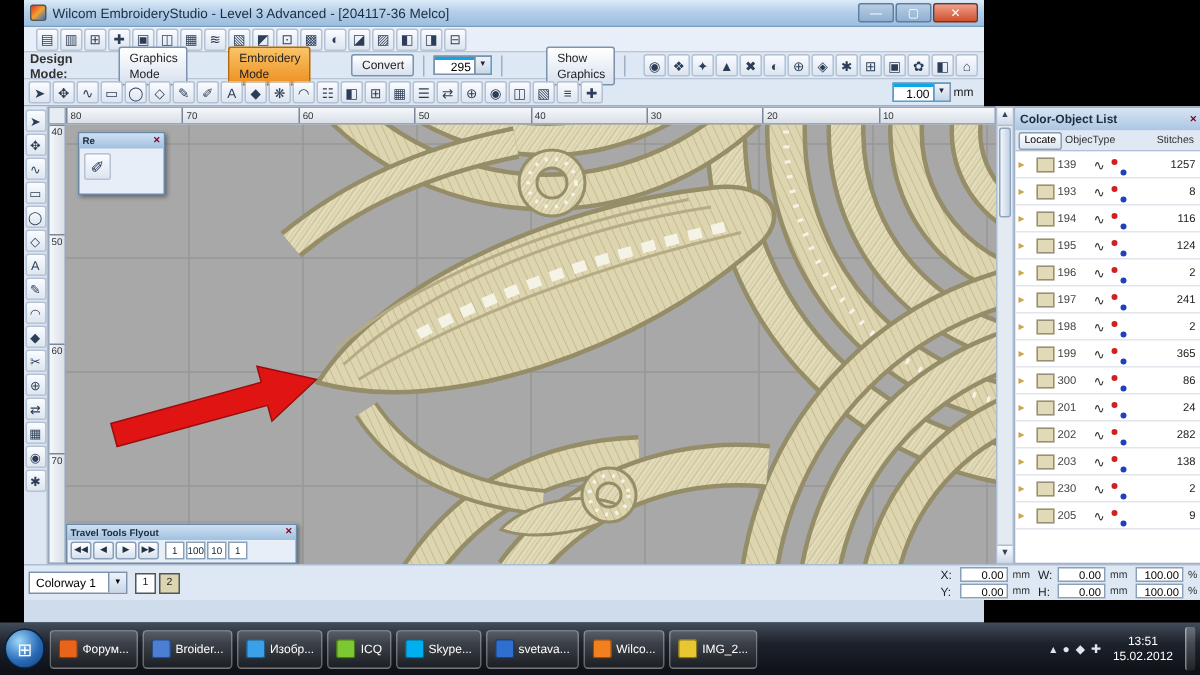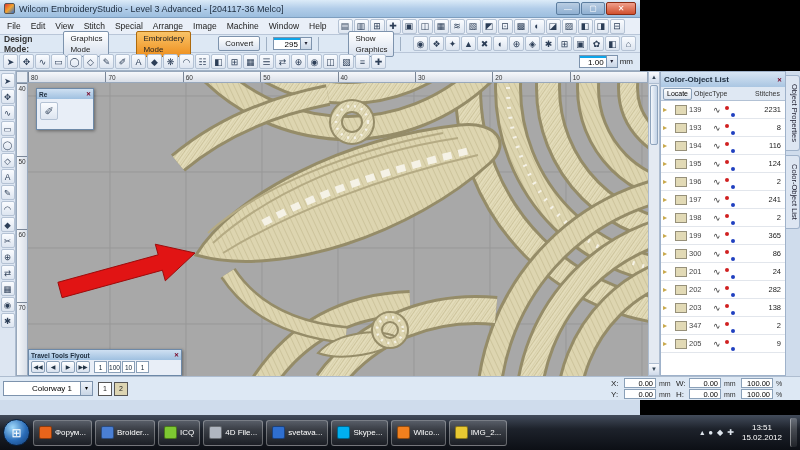--- a/index.html
+++ b/index.html
@@ -1,17 +1,17 @@
 <!DOCTYPE html>
 <html><head>
 <meta charset="utf-8">
 <style>
   * { margin:0; padding:0; box-sizing:border-box; }
   html,body { width:800px; height:450px; overflow:hidden; font-family:"Liberation Sans",sans-serif; background:#000; }
-  .app { position:absolute; top:0; left:0; width:640px; height:415px; background:#cfdcec; }
+  .app { position:absolute; top:0; left:16px; width:640px; height:415px; background:#cfdcec; }
 
   
   .titlebar { height:18px; display:flex; align-items:center; padding:0 4px; gap:4px;
     background:linear-gradient(180deg,#dcebf8,#b2cde9 50%,#9cbede); border-bottom:1px solid #7d9ebf; }
   .appico { width:11px; height:11px; background:linear-gradient(135deg,#e23a2e,#f0a32f 50%,#2e6fd0); border:1px solid #555; border-radius:2px; }
   .title-text { font-size:9px; color:#1d2c3d; white-space:nowrap; overflow:hidden; flex:1; }
   .winbtns { display:flex; gap:1px; }
   .winbtn { width:24px; height:13px; font-size:8px; line-height:12px; text-align:center; color:#fff;
     background:linear-gradient(#b9cde2,#8fb0d2); border:1px solid #5c7ea0; border-radius:2px; }
   .winbtn.close { background:linear-gradient(#f0a08c,#d0502f); border-color:#8a2c14; width:30px; }
@@ -92,21 +92,21 @@
   .dot.r { background:#d02020; left:12px; }
   .dot.b { background:#2040c0; left:18px; top:8px; }
   .row-st { font-size:7.5px; color:#222; text-align:right; padding-right:2px; }
 
   .sidetabs { position:absolute; left:786px; top:0; width:14px; height:305px; display:flex; flex-direction:column; gap:4px; padding-top:4px; }
   .sidetab { writing-mode:vertical-rl; font-size:7.5px; color:#223; background:#dde6f2; border:1px solid #9fb2ca;
     border-left:0; border-radius:0 3px 3px 0; padding:8px 0; text-align:center; flex:0 0 auto; }
 
   
   .bottombar { position:absolute; top:376px; left:0; width:800px; height:24px; background:#dde8f4; border-top:1px solid #aebdd0; display:flex; align-items:center; padding:0 3px; }
-  .cw-combo { display:flex; align-items:center; background:#fff; border:1px solid #7d93ad; height:15px;padding-left:24px; }
+  .cw-combo { display:flex; align-items:center; background:#fff; border:1px solid #7d93ad; height:15px; }
   .cw-combo .val { font-size:8px; padding:0 4px; min-width:52px; }
   .chips { display:flex; gap:2px; margin-left:5px; }
   .chip { width:14px; height:14px; border:1px solid #555; display:flex; align-items:center; justify-content:center; }
   .chip i { font-style:normal; font-size:7px; color:#222; }
   .coords { position:absolute; right:10px; top:1px; display:flex; flex-direction:column; gap:1px; }
   .crow { display:flex; align-items:center; gap:3px; }
   .clabel { font-size:8px; color:#222; width:10px; }
   .cfield { width:32px; height:10px; border:1px solid #8aa0b8; background:#fff; font-size:7.5px; text-align:right; font-family:inherit; padding:0 2px; }
   .cunit { font-size:7px; color:#333; width:14px; }
 
@@ -139,33 +139,20 @@
     <span class="appico"></span>
     <span class="title-text">Wilcom EmbroideryStudio - Level 3 Advanced - [204117-36    Melco]</span>
     <span class="winbtns">
       <span class="winbtn">—</span>
       <span class="winbtn">▢</span>
       <span class="winbtn close">✕</span>
     </span>
   </div>
 
   <div class="menubar">
-    <div style="display:flex">
-
-    <span class="menu-item">File</span>
-        <span class="menu-item">Edit</span>
-        <span class="menu-item">View</span>
-        <span class="menu-item">Stitch</span>
-        <span class="menu-item">Special</span>
-        <span class="menu-item">Arrange</span>
-        <span class="menu-item">Image</span>
-        <span class="menu-item">Machine</span>
-        <span class="menu-item">Window</span>
-        <span class="menu-item">Help</span>
-      </div>
     <div class="mb-icons">
 
     <span class="icon16">▤</span>
         <span class="icon16">▥</span>
         <span class="icon16">⊞</span>
         <span class="icon16">✚</span>
         <span class="icon16">▣</span>
         <span class="icon16">◫</span>
         <span class="icon16">▦</span>
         <span class="icon16">≋</span>
@@ -415,21 +402,21 @@
         <span class="colhead">ObjecType</span>
         <span class="colhead st">Stitches</span>
       </div>
       <div class="col-rows">
 
       <div class="col-row">
           <span class="row-chev">▸</span>
           <span class="row-chip"></span>
           <span class="row-id">139</span>
           <span class="row-type"><span>∿</span><span class="dot r"></span><span class="dot b"></span></span>
-          <span class="row-st">2231</span>
+          <span class="row-st">1257</span>
         </div>
           <div class="col-row">
           <span class="row-chev">▸</span>
           <span class="row-chip"></span>
           <span class="row-id">193</span>
           <span class="row-type"><span>∿</span><span class="dot r"></span><span class="dot b"></span></span>
           <span class="row-st">8</span>
         </div>
           <div class="col-row">
           <span class="row-chev">▸</span>
@@ -497,21 +484,21 @@
           <div class="col-row">
           <span class="row-chev">▸</span>
           <span class="row-chip"></span>
           <span class="row-id">203</span>
           <span class="row-type"><span>∿</span><span class="dot r"></span><span class="dot b"></span></span>
           <span class="row-st">138</span>
         </div>
           <div class="col-row">
           <span class="row-chev">▸</span>
           <span class="row-chip"></span>
-          <span class="row-id">347</span>
+          <span class="row-id">230</span>
           <span class="row-type"><span>∿</span><span class="dot r"></span><span class="dot b"></span></span>
           <span class="row-st">2</span>
         </div>
           <div class="col-row">
           <span class="row-chev">▸</span>
           <span class="row-chip"></span>
           <span class="row-id">205</span>
           <span class="row-type"><span>∿</span><span class="dot r"></span><span class="dot b"></span></span>
           <span class="row-st">9</span>
         </div>
@@ -572,34 +559,34 @@
 
   <div class="tb-item">
       <span class="tb-ico" style="background: rgb(232, 100, 27);"></span>
       <span>Форум...</span>
     </div>
       <div class="tb-item">
       <span class="tb-ico" style="background: rgb(74, 127, 212);"></span>
       <span>Broider...</span>
     </div>
       <div class="tb-item">
+      <span class="tb-ico" style="background: rgb(58, 160, 232);"></span>
+      <span>Изобр...</span>
+    </div>
+      <div class="tb-item">
       <span class="tb-ico" style="background: rgb(125, 200, 50);"></span>
       <span>ICQ</span>
     </div>
       <div class="tb-item">
-      <span class="tb-ico" style="background: rgb(176, 182, 192);"></span>
-      <span>4D File...</span>
+      <span class="tb-ico" style="background: rgb(0, 175, 240);"></span>
+      <span>Skype...</span>
     </div>
       <div class="tb-item">
       <span class="tb-ico" style="background: rgb(47, 111, 208);"></span>
       <span>svetava...</span>
-    </div>
-      <div class="tb-item">
-      <span class="tb-ico" style="background: rgb(0, 175, 240);"></span>
-      <span>Skype...</span>
     </div>
       <div class="tb-item">
       <span class="tb-ico" style="background: rgb(242, 128, 30);"></span>
       <span>Wilco...</span>
     </div>
       <div class="tb-item">
       <span class="tb-ico" style="background: rgb(232, 200, 50);"></span>
       <span>IMG_2...</span>
     </div>
     </div>

